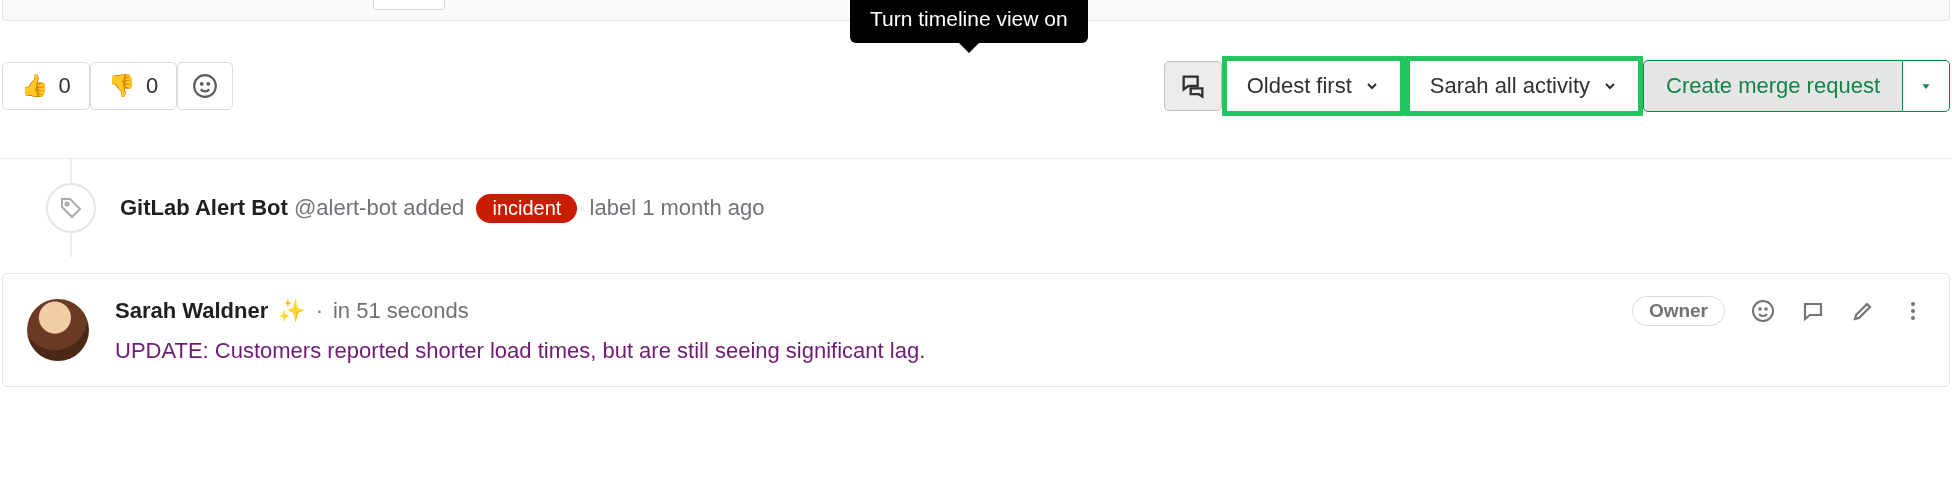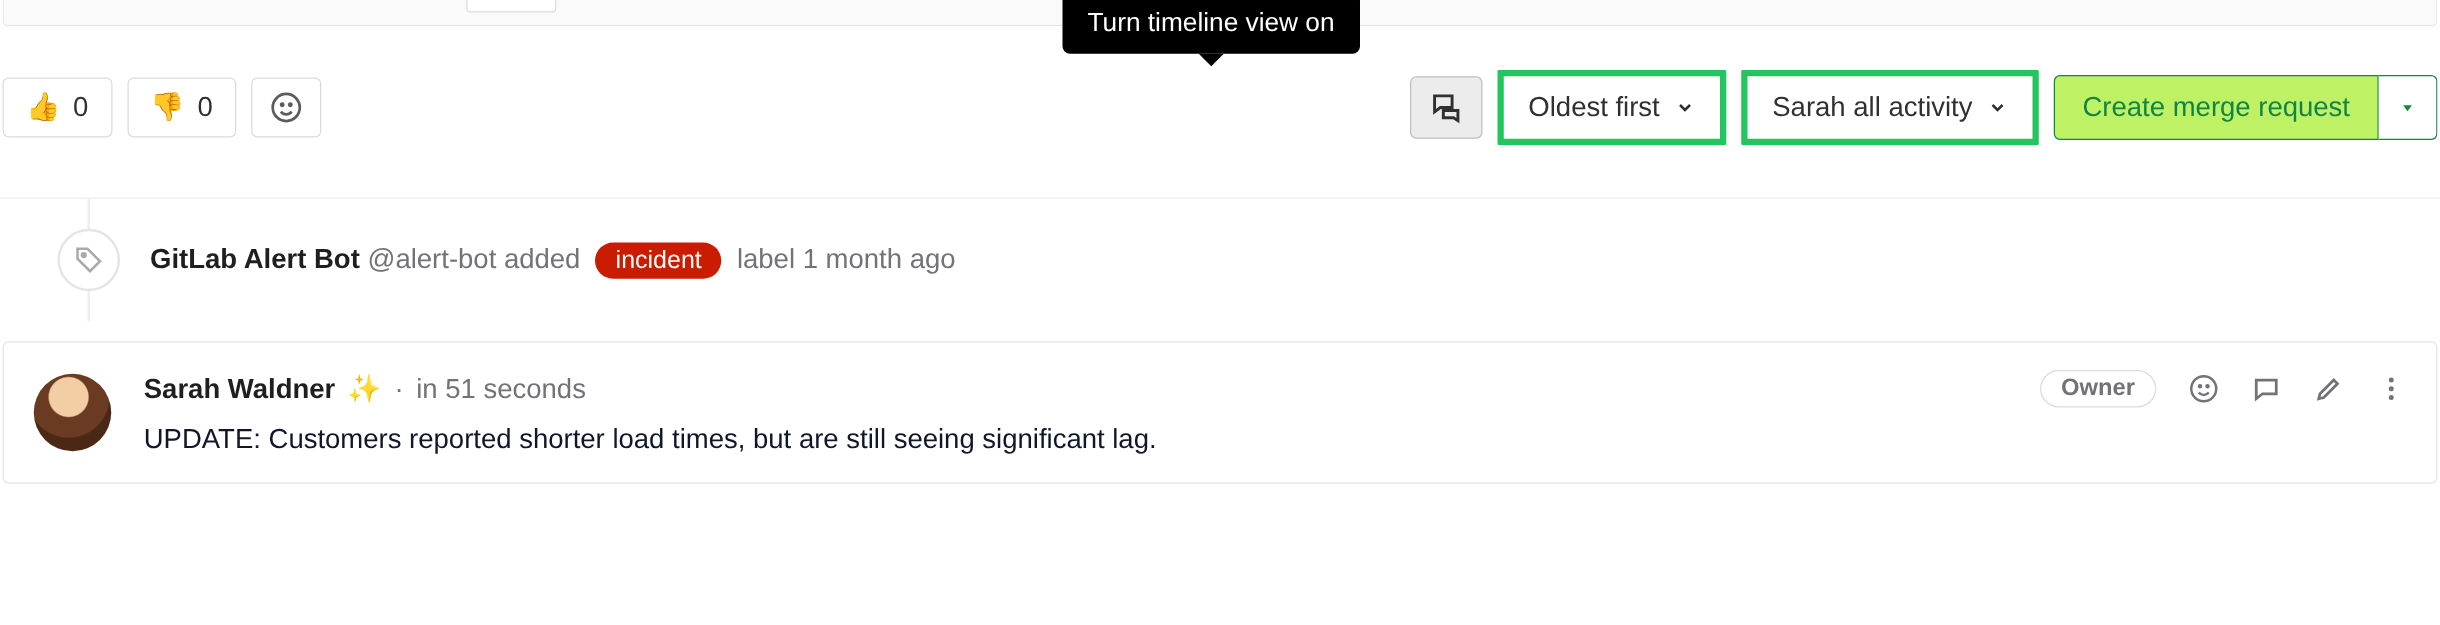--- a/index.html
+++ b/index.html
@@ -28,21 +28,21 @@
     width: 72px;
     height: 16px;
     border: 1px solid #dbdbdb;
     border-radius: 3px;
     background: #fff;
   }
   .action-bar {
     display: flex;
     align-items: center;
     padding: 35px 2px 42px 2px;
-    gap: 12px;
+    gap: 0;
     border-bottom: 1px solid #eee;
     position: relative;
     justify-content: flex-end;
   }
   .reaction-btn {
     display: flex;
     align-items: center;
     gap: 10px;
     border: 1px solid #dbdbdb;
     border-radius: 5px;
@@ -78,21 +78,21 @@
     gap: 12px;
     font-size: 22px;
     color: #303030;
   }
   .btn-group {
     display: flex;
   }
   .create-mr-btn {
     border: 1px solid #108548;
     border-radius: 5px 0 0 5px;
-    background: #bef264;
+    background: #e5e5e5;
     color: #108548;
     padding: 12px 22px;
     font-size: 22px;
     font-weight: 400;
   }
   .create-mr-caret {
     border: 1px solid #108548;
     border-left: none;
     border-radius: 0 5px 5px 0;
     background: #fff;
@@ -204,21 +204,21 @@
     font-size: 19px;
     color: #737278;
     font-weight: bold;
   }
   .action-icon {
     color: #737278;
     display: flex;
   }
   .comment-text {
     font-size: 22px;
-    color: #0f172a;
+    color: #701a75;
   }
   svg { display: block; }
 </style>
 </head>
 <body>
 
 <div class="top-strip">
   <div class="top-strip-inner"></div>
 </div>
 

